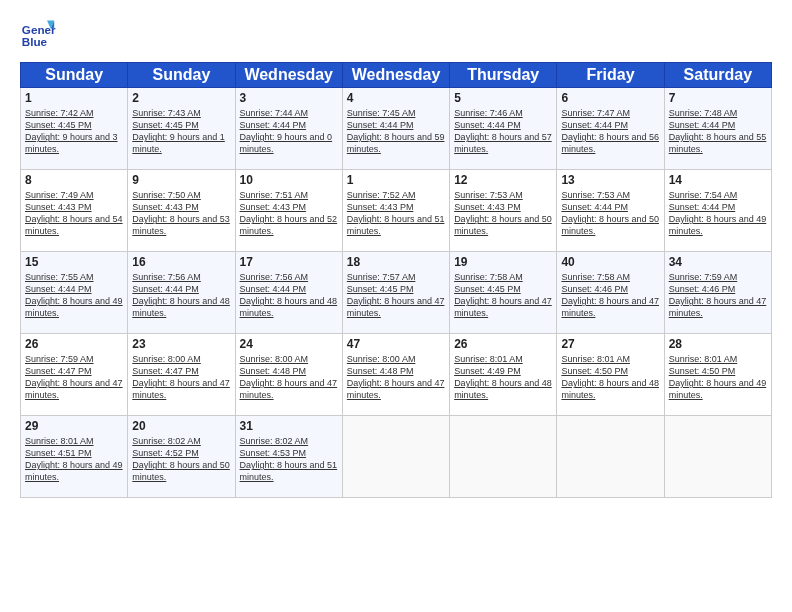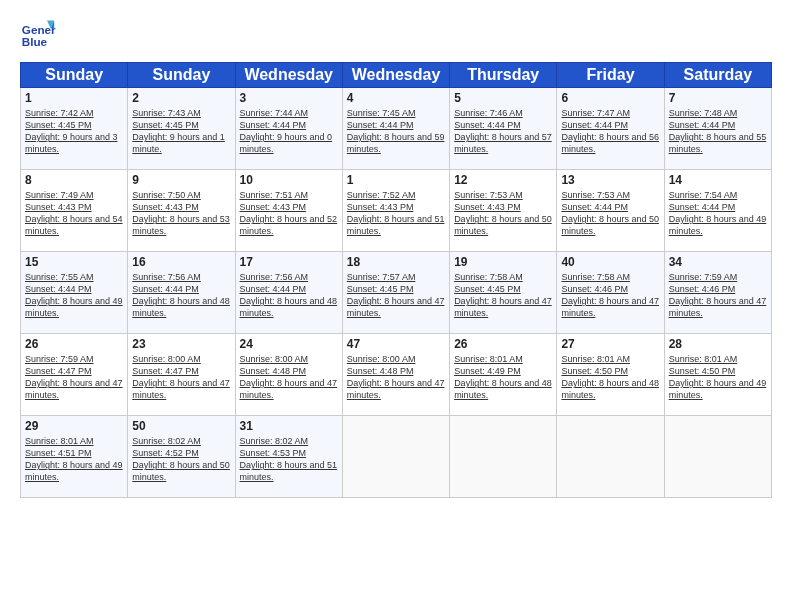--- a/index.html
+++ b/index.html
@@ -362,21 +362,21 @@
         <tr>
           <td>
             <span class="day-num">29</span>
           <div class="day-info">
             Sunrise: 8:01 AM<br>
             Sunset: 4:51 PM<br>
             Daylight: 8 hours and 49 minutes.
           </div>
           </td>
           <td>
-            <span class="day-num">50</span>
+            <span class="day-num">20</span>
           <div class="day-info">
             Sunrise: 8:02 AM<br>
             Sunset: 4:52 PM<br>
             Daylight: 8 hours and 50 minutes.
           </div>
           </td>
           <td>
             <span class="day-num">31</span>
           <div class="day-info">
             Sunrise: 8:02 AM<br>

